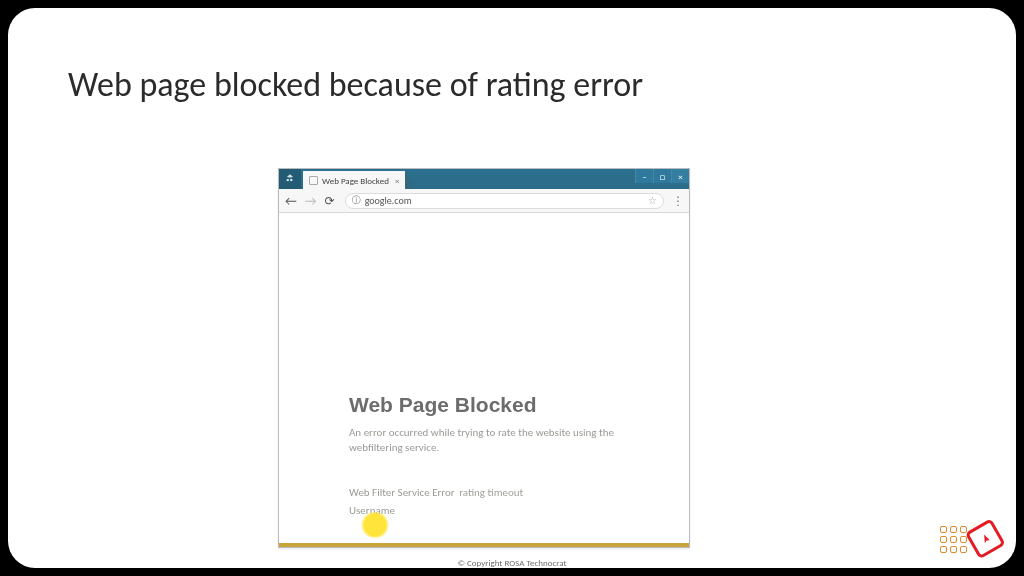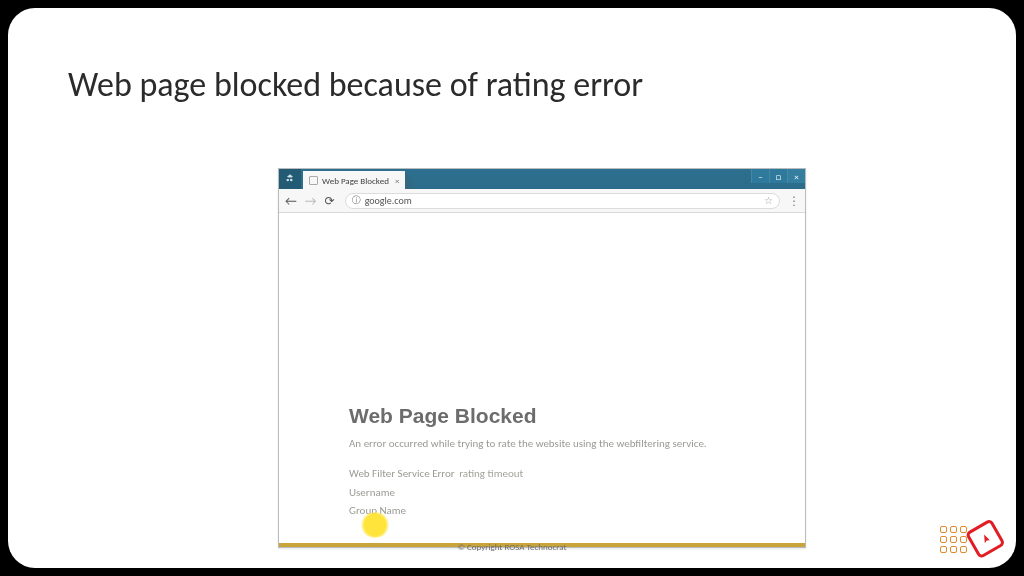--- a/index.html
+++ b/index.html
@@ -26,21 +26,21 @@
       left: 60px;
       font-size: 34px;
       font-weight: 300;
       color: #2b2b2b;
     }
     
     .browser {
       position: absolute;
       top: 160px;
       left: 270px;
-      width: 528px;
+      width: 412px;
       height: 380px;
       border: 1px solid #b9bcbf;
       background: #1d4ed8;
       box-shadow: 0 1px 2px rgba(0,0,0,0.1);
     }
     .titlebar {
       height: 20px;
       background: linear-gradient(#2c6f8e, #2b6c8a);
       display: flex;
       align-items: stretch;
@@ -154,21 +154,21 @@
       font-family: Arial, sans-serif;
       font-size: 21px;
       font-weight: 700;
       color: #6c6c6c;
       margin-bottom: 8px;
     }
     .blocked .msg {
       font-size: 11px;
       color: #9a9a95;
       line-height: 1.4;
-      margin-bottom: 14px;
+      margin-bottom: 28px;
     }
     .blocked .detail {
       font-size: 11px;
       color: #9a9a95;
       line-height: 1.7;
     }
     .blocked .detail .val {
       color: #a4a49d;
       margin-left: 2px;
       text-align: right;
@@ -235,21 +235,21 @@
       background: #fff;
     }
     .brand .diamond .cursor {
       position: absolute;
       left: 15px;
       top: 14px;
     }
     .footer-copy {
       position: absolute;
       left: 50%;
-      bottom: 16px;
+      bottom: 0px;
       transform: translateX(-50%);
       font-size: 9px;
       color: #6d6d6d;
     }
   </style>
 </head>
 <body>
 
 <div class="slide">
   <div class="slide-title">Web page blocked because of rating error</div>
@@ -289,21 +289,20 @@
     <div class="viewport">
       <div class="blocked">
         <h2>Web Page Blocked</h2>
         <div class="msg">An error occurred while trying to rate the website using the webfiltering service.</div>
         <div class="detail">
           <div>
             <span>Web Filter Service Error</span>
             <span class="val">rating timeout</span>
           </div>
           <div>Username</div>
-          <div>Group Name</div>
         </div>
       </div>
       <div class="progressbar"></div>
     </div>
   </div>
 
   <div class="footer-copy">© Copyright ROSA Technocrat</div>
 </div>
 
 <div class="marker"></div>

